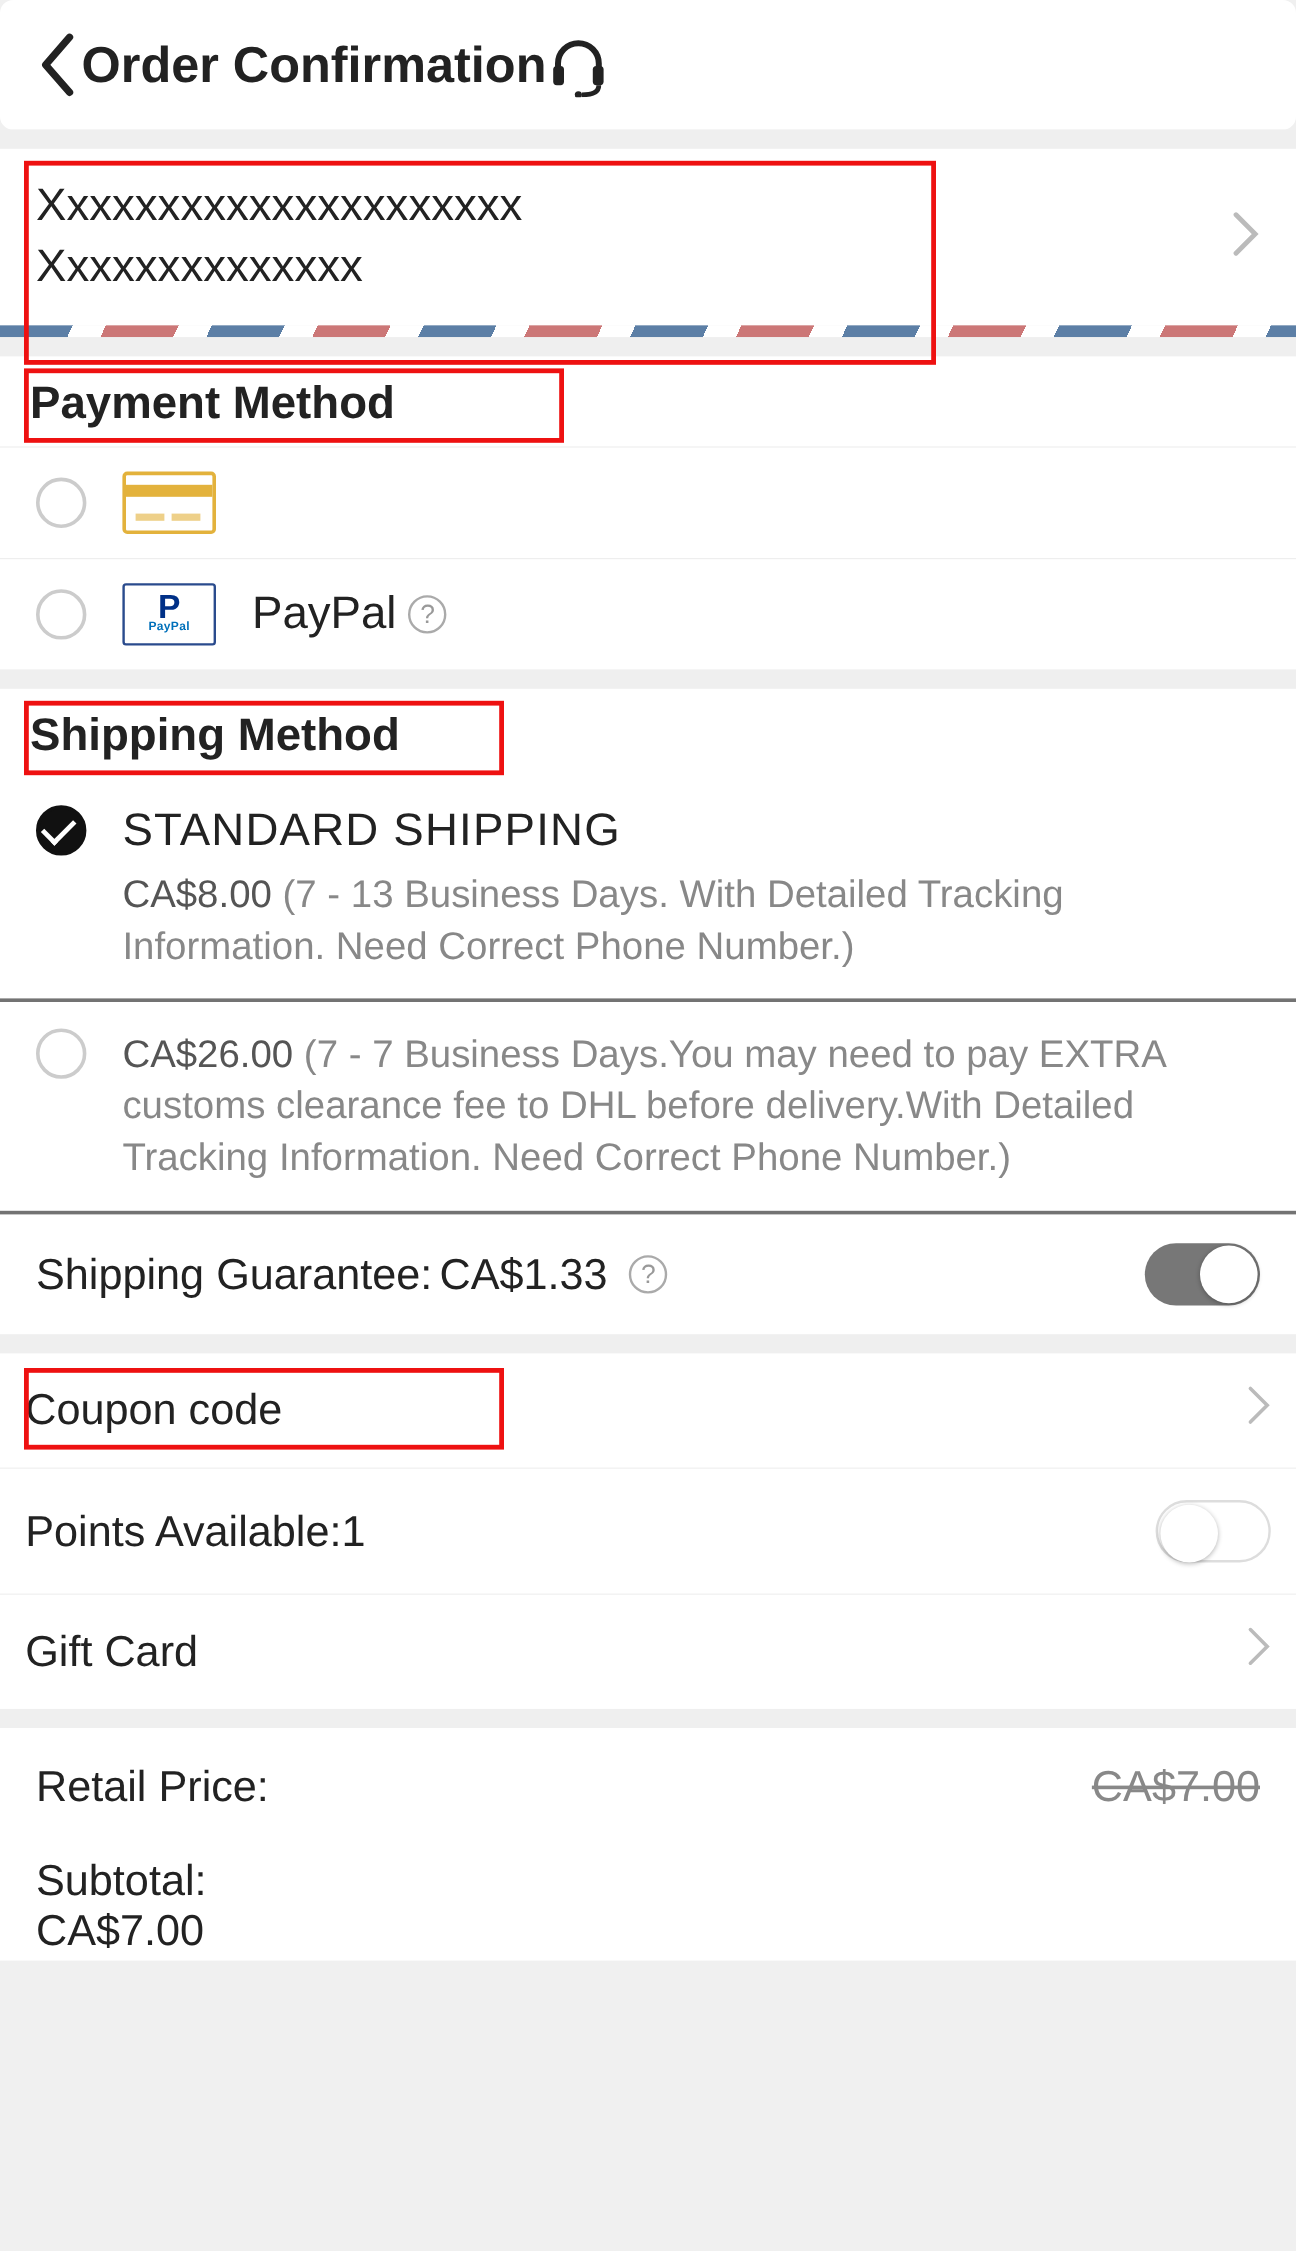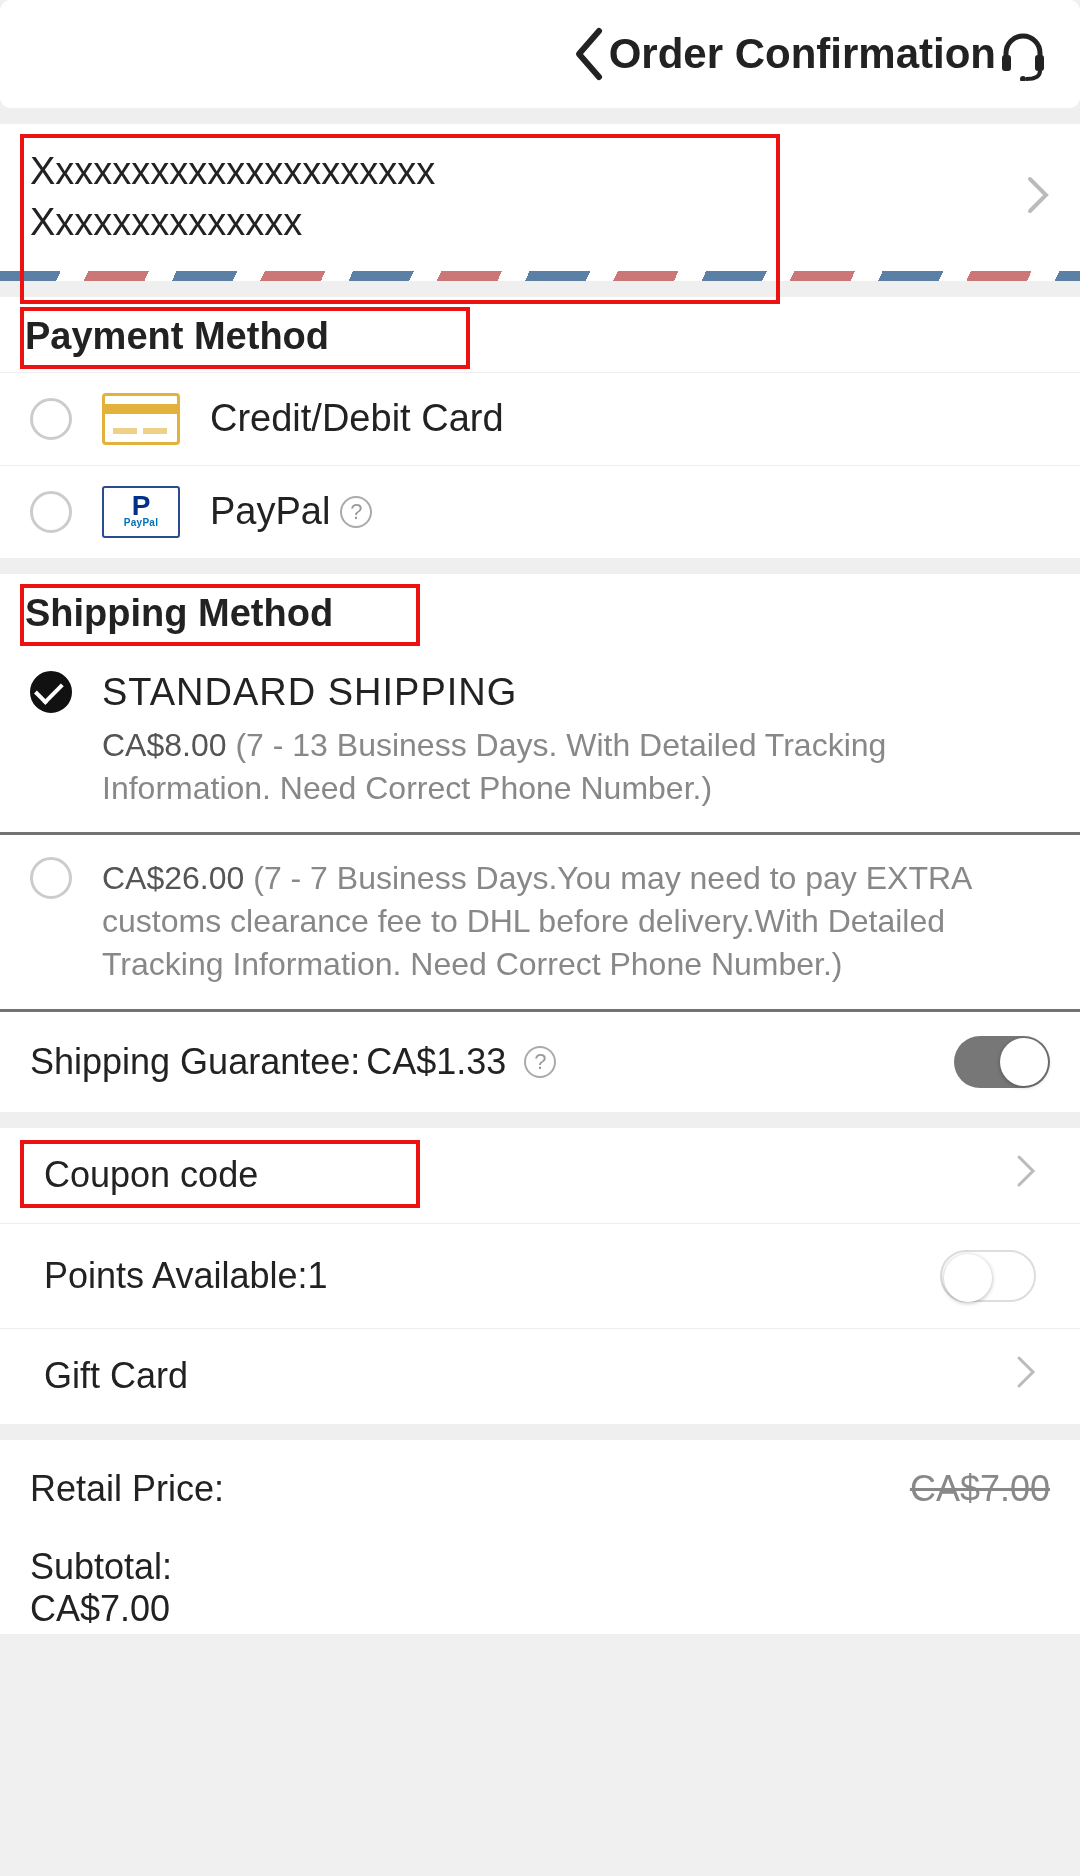--- a/index.html
+++ b/index.html
@@ -1,17 +1,17 @@
 <!DOCTYPE html>
 <html><head>
 <meta charset="utf-8">
 <style>
   * { box-sizing: border-box; margin: 0; padding: 0; }
   html, body { width: 1080px; background: #f0f0f0; font-family: -apple-system, Helvetica, Arial, sans-serif; color: #222; }
-  .header { background: #fff; height: 108px; display: flex; align-items: center; justify-content: flex-end; padding: 0 30px; border-radius: 11px; }
+  .header { background: #fff; height: 108px; display: flex; align-items: center; justify-content: flex-start; padding: 0 30px; border-radius: 11px; }
   .header .title { font-size: 42px; font-weight: 800; }
   .back-icon svg, .support-icon svg { display: block; }
   .gap { height: 16px; background: #efefef; }
 
   
   .card { background: #fff; }
   .address-card { position: relative; padding: 22px 30px 22px 30px; display: flex; align-items: center; }
   .address-lines { font-size: 38px; line-height: 1.35; font-weight: 500; }
   .redbox-addr { border: 4px solid #e11; position: absolute; left: 20px; top: 10px; width: 760px; height: 170px; pointer-events: none; }
   .chevron { margin-left: auto; color: #aaa; }
@@ -51,21 +51,21 @@
   .guarantee-row { display:flex; align-items:center; padding: 24px 30px; font-size:36px; }
   .guarantee-row .lbl { margin-right:6px; }
   .toggle { margin-left:auto; width:96px; height:52px; border-radius:26px; position:relative; }
   .toggle.on { background:#777; }
   .toggle.off { background:#fff; border:2px solid #ddd; }
   .toggle .knob { position:absolute; top:2px; width:48px; height:48px; border-radius:50%; background:#fff; box-shadow: 0 1px 4px rgba(0,0,0,.3); }
   .toggle.on .knob { right:2px; }
   .toggle.off .knob { left:2px; }
 
   
-  .simple-row { display:flex; align-items:center; padding: 26px 44px; font-size:36px; border-bottom:1px solid #eee; background:#fff; position:relative;}
+  .simple-row { display:flex; align-items:center; padding: 26px 21px; font-size:36px; border-bottom:1px solid #eee; background:#fff; position:relative;}
   .simple-row:last-child { border-bottom:none; }
 
   .totals { background:#fff; padding: 10px 30px 0 30px; }
   .trow { display:flex; justify-content:space-between; font-size:36px; padding:18px 0; }
   .strike { text-decoration: line-through; color:#888; }
 </style>
 </head>
 <body>
 
 <div class="header card">
@@ -105,21 +105,20 @@
 <div class="card">
   <div class="section-heading">
     <span>Payment Method</span>
     <div class="redbox-heading rb-payment"></div>
   </div>
   <div class="pay-row">
     <div class="radio"></div>
     <div class="pay-icon">
         <div class="card-glyph"></div>
       </div>
-    <div class="pay-label">Credit/Debit Card</div>
   </div>
   <div class="pay-row">
     <div class="radio"></div>
     <div class="pay-icon">
       <div class="paypal-glyph">
           <span class="p">P</span>
           <span class="t">PayPal</span>
         </div>
     </div>
     <div class="pay-label">PayPal</div>

